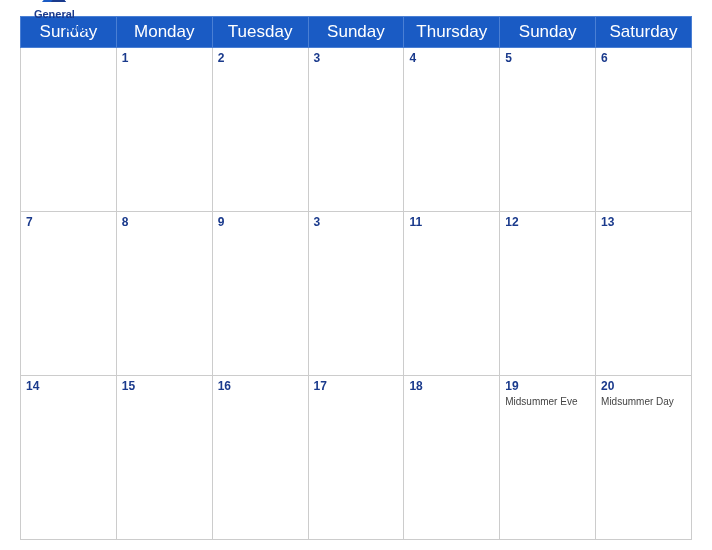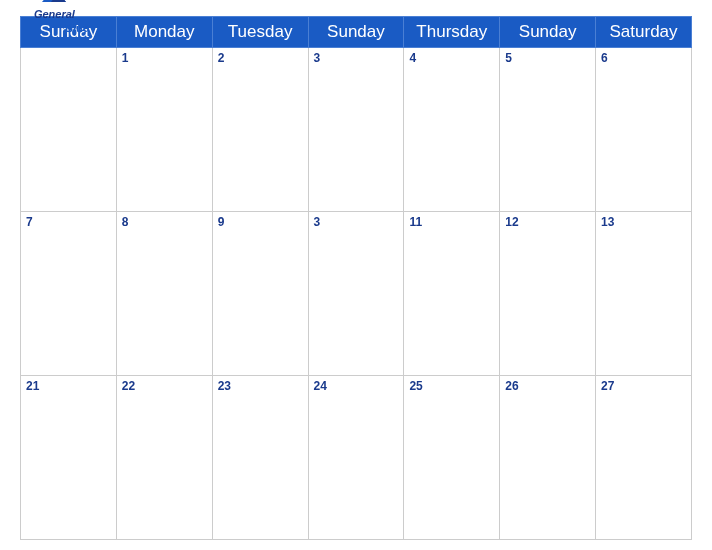--- a/index.html
+++ b/index.html
@@ -28,21 +28,20 @@
       flex-direction: column;
       align-items: center;
       font-size: 10px;
       color: #1a3a8c;
       font-weight: bold;
       line-height: 1.2;
     }
     .logo-general {
       font-size: 11px;
       color: #1a3a8c;
-      font-style: italic;
     }
     .logo-blue {
       font-size: 11px;
       color: #1a5bc4;
       margin-left: 45px;
     }
     .logo-icon {
       width: 30px;
       height: 22px;
       margin-bottom: 1px;
@@ -174,35 +173,37 @@
         </td>
         <td>
           <span class="day-num">12</span>
         </td>
         <td>
           <span class="day-num">13</span>
         </td>
       </tr>
       <tr>
         <td>
-          <span class="day-num">21</span>
-        </td>
-        <td>
-          <span class="day-num">22</span>
-        </td>
-        <td>
-          <span class="day-num">23</span>
-        </td>
-        <td>
-          <span class="day-num">24</span>
-        </td>
-        <td>
-          <span class="day-num">25</span>
-        </td>
-        <td>
-          <span class="day-num">26</span>
-        </td>
-        <td>
-          <span class="day-num">27</span>
+          <span class="day-num">14</span>
+        </td>
+        <td>
+          <span class="day-num">15</span>
+        </td>
+        <td>
+          <span class="day-num">16</span>
+        </td>
+        <td>
+          <span class="day-num">17</span>
+        </td>
+        <td>
+          <span class="day-num">18</span>
+        </td>
+        <td>
+          <span class="day-num">19</span>
+          <span class="holiday">Midsummer Eve</span>
+        </td>
+        <td>
+          <span class="day-num">20</span>
+          <span class="holiday">Midsummer Day</span>
         </td>
       </tr>
     </tbody>
 </table>
 
 </body></html>

